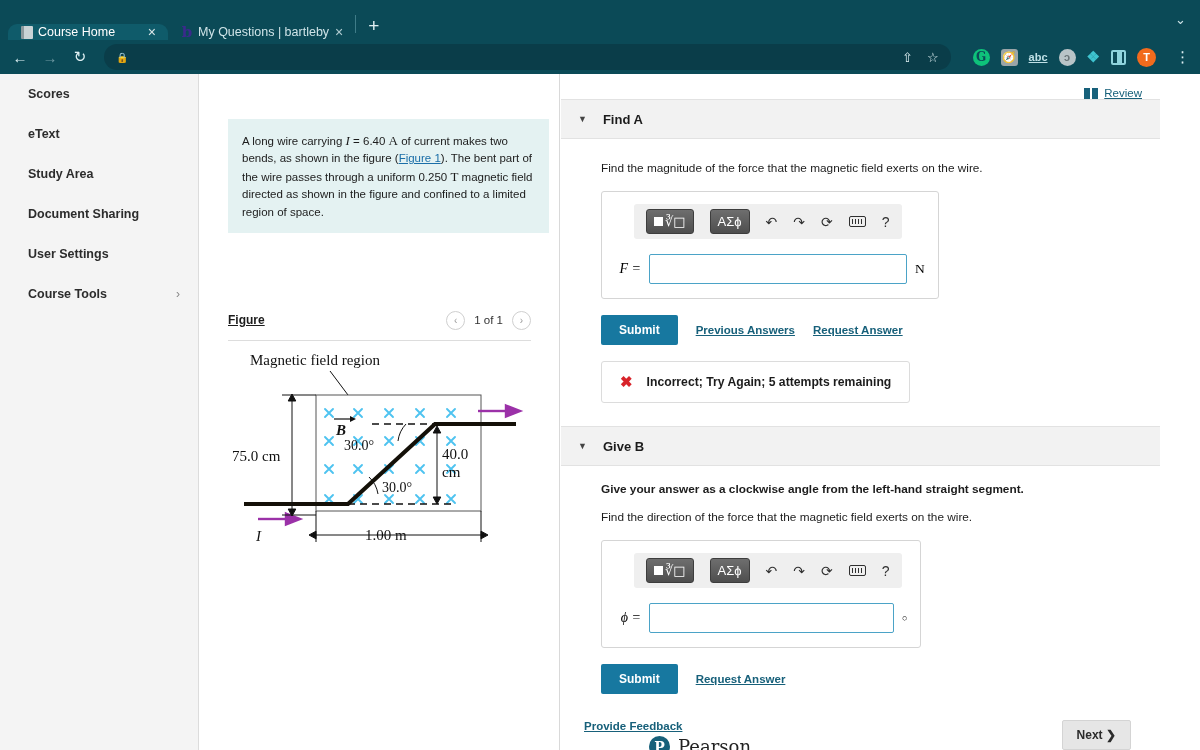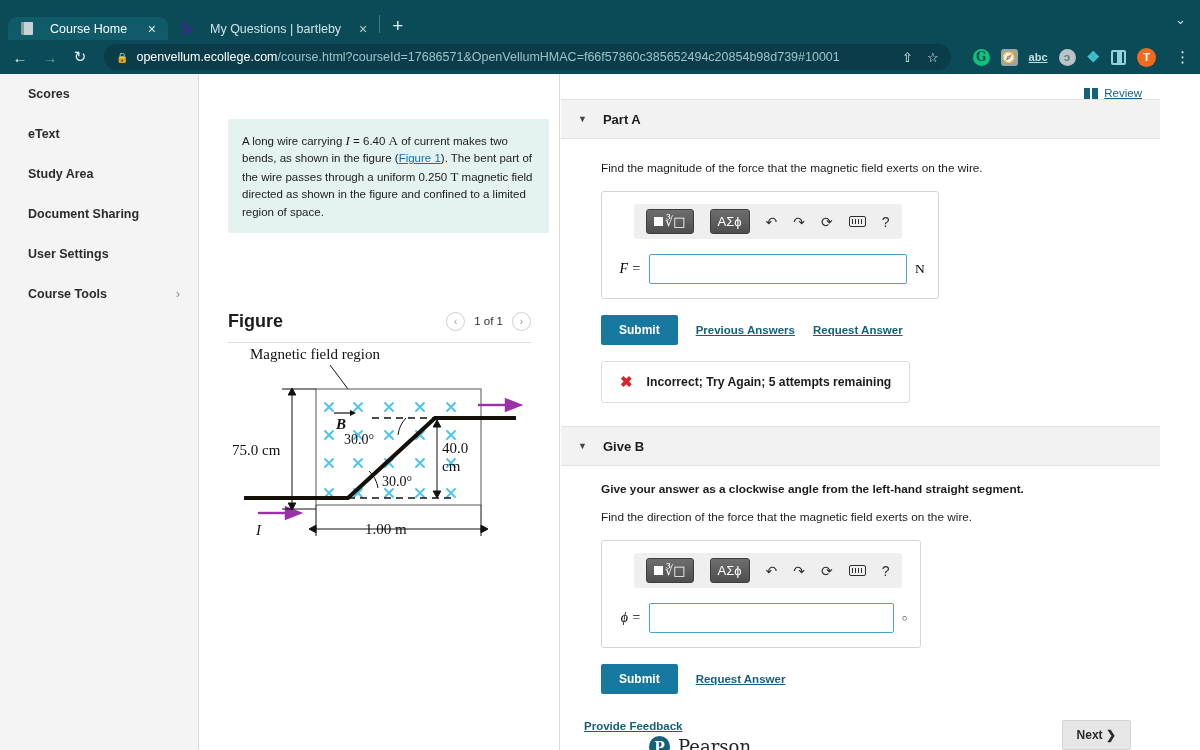--- a/index.html
+++ b/index.html
@@ -11,21 +11,21 @@
     -webkit-font-smoothing:antialiased;
   }
 
   
   .browser { width:1200px; height:750px; position:relative; }
   .tabstrip {
     height:40px; background:#0b4a57; display:flex; align-items:flex-end;
     padding-left:8px; position:relative;
   }
   .tab {
-    height:23px; display:flex; align-items:center; gap:16px;
+    height:16px; display:flex; align-items:center; gap:4px;
     padding:0 10px 0 12px; border-radius:9px 9px 0 0;
     font-size:12.5px; min-width:160px; max-width:215px; position:relative;
   }
   .tab.active { background:#0f5b6a; color:#ffffff; }
   .tab.inactive { color:#cfe4e8; }
   .tab-fav {
     width:14px; height:14px; flex:0 0 14px; display:inline-flex;
     align-items:center; justify-content:center; font-size:11px; font-weight:bold;
   }
   .fav-book {
@@ -99,27 +99,27 @@
     font-size:11.5px; line-height:1.48; color:#1c1c1c;
   }
   .prompt-box .mathi { font-family:"Liberation Serif", serif; font-style:italic; font-size:13px; }
   .prompt-box .mathu { font-family:"Liberation Serif", serif; font-size:13px; }
   .figlink { color:#1a6ea8; text-decoration:underline; }
 
   .fig-head {
     margin:78px 28px 0 28px; display:flex; align-items:center; justify-content:space-between;
     padding-bottom:10px; border-bottom:1px solid #dddddd;
   }
-  .fig-title { font-size:18px; font-weight:bold; color:#1c1c1c; }
+  .fig-title { font-size:12px; font-weight:bold; color:#1c1c1c;text-decoration:underline; }
   .fig-nav { display:flex; align-items:center; gap:9px; font-size:11.5px; color:#333; }
   .circ-btn {
     width:19px; height:19px; border-radius:50%; border:1px solid #cfcfcf;
     display:flex; align-items:center; justify-content:center; color:#9a9a9a; font-size:10px;
   }
-  .figure-wrap { margin:0 0 0 0; display:flex; justify-content:center; }
+  .figure-wrap { margin:8px 0 0 0; display:flex; justify-content:center; }
 
   
   .right { position:absolute; left:561px; top:0; width:639px; height:676px; background:#fff; }
   .review-row { height:25px; display:flex; align-items:flex-end; justify-content:flex-end; padding-right:58px; }
   .review-link {
     font-size:11.5px; color:#17607a; text-decoration:underline; display:flex;
     align-items:center; gap:6px;
   }
   .book-ic { width:14px; height:11px; position:relative; }
   .book-ic::before, .book-ic::after {
@@ -226,21 +226,20 @@
     <div class="tab-new">+</div>
     <div class="win-chevron">⌄</div>
   </div>
 
   <div class="urlbar">
     <div class="navbtn">←</div>
     <div class="navbtn dim">→</div>
     <div class="navbtn">↻</div>
     <div class="omnibox">
       <span class="lock">🔒</span>
-      <span class="url"><span>openvellum.ecollege.com</span><span class="dim">/course.html?courseId=17686571&amp;OpenVellumHMAC=f66f57860c385652494c20854b98d739#10001</span></span>
       <span class="omni-icons">
         <span>⇧</span>
         <span>☆</span>
       </span>
     </div>
     <div class="ext-icons">
       <span class="ext ext-g">G</span>
       <span class="ext ext-gray">🧭</span>
       <span class="ext ext-abc">abc</span>
       <span class="ext ext-c">ↄ</span>
@@ -427,21 +426,21 @@
 
       <div class="review-row">
         <a class="review-link" href="#">
           <span class="book-ic"></span>
           <span>Review</span>
         </a>
       </div>
 
       <div class="part-header">
         <span class="caret">▼</span>
-        <span class="part-title">Part A</span>
+        <span class="part-title">Find A</span>
       </div>
       <div class="part-body">
         <div class="qtext">Find the magnitude of the force that the magnetic field exerts on the wire.</div>
 
         <div class="answer-box">
           <div class="mathbar">
             <span class="mb-btn">
                 <span class="sq"></span>
                 <span class="rad">∛□</span>
               </span>

